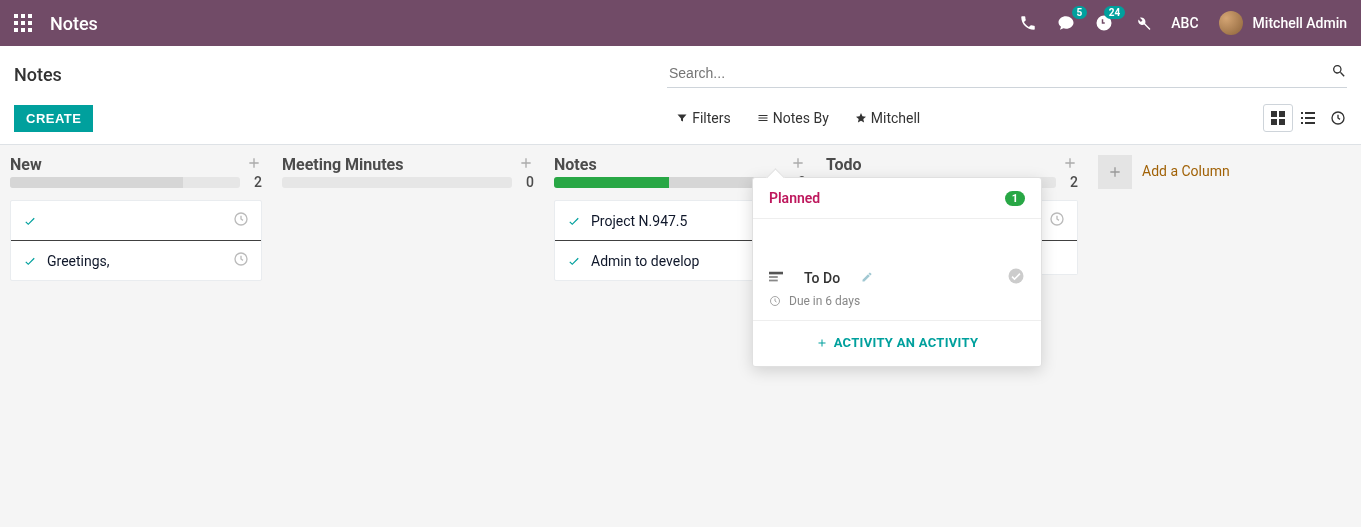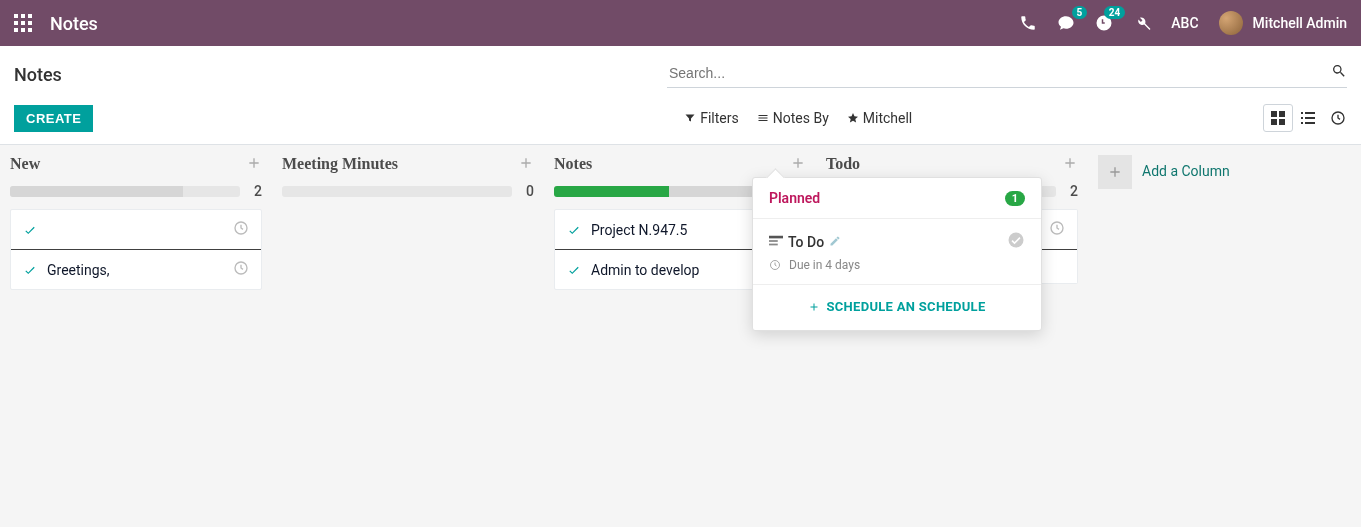--- a/index.html
+++ b/index.html
@@ -23,32 +23,32 @@
   .control-panel { background: #fff; border-bottom: 1px solid #dee2e6; }
   .cp-top { display: flex; align-items: center; padding: 8px 14px 0 14px; height: 48px;}
   .breadcrumb { font-size: 18px; font-weight: 500; color: #333; }
   .search-container { margin-left: auto; width: 680px; display: flex; align-items: center; border-bottom: 1px solid #ced4da; padding-bottom: 2px;}
   .search-input { border: none; outline: none; flex: 1; font-size: 14px; color: #666; padding: 4px 2px;}
   .search-icon-btn { cursor: pointer; }
   .search-icon-btn svg { width: 16px; height: 16px; fill: #333; }
 
   .cp-bottom { display: flex; align-items: center; padding: 10px 8px 12px 14px; }
   .create-btn { background: #00A09D; color: #fff; border: none; padding: 6px 12px; font-weight: 700; font-size: 13px; cursor: pointer; letter-spacing: 0.5px;}
-  .filters-group { margin-left: auto; display: flex; gap: 18px; align-items: flex-start; margin-right: auto; padding-left: 260px;}
+  .filters-group { margin-left: auto; display: flex; gap: 26px; align-items: flex-start; margin-right: auto; padding-left: 260px;}
   .filter-item { display: flex; align-items: center; gap: 4px; cursor: pointer; font-size: 14px; color: #333;}
   .filter-item svg { width: 12px; height: 12px; fill: #333; }
   .view-switcher { display: flex; gap: 0; align-items: center; margin-left: 20px;}
   .view-btn { width: 30px; height: 28px; display: flex; align-items: center; justify-content: center; cursor: pointer; border: 1px solid transparent;}
   .view-btn.active { border: 1px solid #ced4da; border-radius: 3px; }
   .view-btn svg { width: 16px; height: 16px; fill: #333; }
 
   
   .kanban { display: flex; padding: 0; overflow-x: auto; background: #f5f5f5; min-height: 460px; }
   .kanban-col { width: 272px; flex-shrink: 0; padding: 10px; position: relative;}
-  .col-header { display: flex; align-items: flex-start; justify-content: space-between; margin-bottom: 8px; font-family: Liberation Serif, serif;}
+  .col-header { display: flex; align-items: flex-start; justify-content: space-between; }
   .col-title { font-weight: 700; font-size: 16px; color: #4c4c4c; }
   .col-add { cursor: pointer; }
   .col-add svg { width:16px; height:16px; fill: #aaa;}
   .progress-row { display: flex; align-items: center; gap: 10px; margin-bottom: 10px;}
   .progress-bar { flex: 1; height: 11px; background: #e6e6e6; border-radius: 3px; overflow: hidden; display:flex;}
   .progress-seg { height: 100%; }
   .progress-seg.green { background: #28a745; }
   .progress-seg.gray { background: #d6d6d6; }
   .col-count { font-weight: 500; color: #4c4c4c; min-width: 12px; text-align: right;}
 
@@ -60,30 +60,30 @@
   .check svg { width: 100%; height: 100%; fill: #00A09D; }
   .card-text { flex: 1; font-size: 14px; color: #0f172a;}
   .clock-icon { cursor: pointer; }
   .clock-icon svg { width: 16px; height: 16px; fill: #bbb; stroke:#bbb; }
   .clock-icon.green svg { fill: none; stroke: #28a745; stroke-width: 2;}
 
   
   .add-column { width: 200px; padding: 10px; display: flex; align-items: flex-start; gap: 10px;}
   .add-col-btn { width: 34px; height: 34px; background: #e4e4e4; display: flex; align-items: center; justify-content: center; cursor: pointer;}
   .add-col-btn svg { width: 16px; height: 16px; fill: #999;}
-  .add-col-label { color: #0f766e; font-size: 14px; padding-top: 8px;}
+  .add-col-label { color: #a16207; font-size: 14px; padding-top: 8px;}
 
   
   .popover { position: absolute; top: 32px; left: 208px; width: 290px; background: #fff; border: 1px solid #e0e0e0; border-radius: 3px; box-shadow: 0 4px 16px rgba(0,0,0,0.15); z-index: 10;}
   .popover::before { content: ""; position: absolute; top: -7px; left: 16px; width: 12px; height: 12px; background: #fff; border-top: 1px solid #e0e0e0; border-left: 1px solid #e0e0e0; transform: rotate(45deg);}
   .pop-head { display: flex; align-items: center; justify-content: space-between; padding: 12px 16px; border-bottom: 1px solid #eee;}
   .pop-head-title { color: #be185d; font-weight: 600; font-size: 14px;}
   .pop-head-badge { background: #28a745; color: #fff; border-radius: 9px; font-size: 11px; font-weight: 700; padding: 1px 7px;}
   .pop-body { padding: 12px 16px; border-bottom: 1px solid #eee;}
-  .pop-item-row { display: flex; align-items: center; gap: 5px;}
+  .pop-item-row { display: flex; align-items: center; gap: 21px; margin-top: 36px;}
   .pop-item-title { font-size: 14px; color:#333; font-weight:500; display:flex; align-items:center; gap:8px;}
   .pop-edit svg { width:12px; height:12px; fill:#a1c8d2;}
   .pop-check { margin-left: auto; }
   .pop-check svg { width:18px; height:18px; fill:#ccc;}
   .pop-sub { display:flex; align-items:center; gap:8px; margin-top:6px; font-size:12px; color:#888;}
   .pop-sub svg{width:12px;height:12px;fill:none;stroke:#888;stroke-width:1.5;}
   .pop-footer { padding: 14px; text-align: center;}
   .pop-footer-btn { color: #00A09D; font-weight: 700; font-size: 13px; display:inline-flex; align-items:center; gap:6px; cursor:pointer; letter-spacing: 0.3px;}
   .pop-footer-btn svg{width:12px;height:12px;fill:#00A09D;}
   .empty-card-body { height: 34px; }
@@ -310,29 +310,29 @@
           <span class="pop-check"><svg viewBox="0 0 24 24">
                 <circle cx="12" cy="12" r="10"></circle>
                 <path d="M10 14.5l-2.5-2.5L6 13.5 10 17.5l8-8L16.5 8z" fill="#fff"></path>
               </svg></span>
         </div>
         <div class="pop-sub">
           <svg viewBox="0 0 24 24">
               <circle cx="12" cy="12" r="9"></circle>
               <path d="M12 7v5l3 2"></path>
             </svg>
-          <span>Due in 4 days</span>
+          <span>Due in 6 days</span>
         </div>
       </div>
       <div class="pop-footer">
         <span class="pop-footer-btn">
           <svg viewBox="0 0 24 24">
               <path d="M19 13h-6v6h-2v-6H5v-2h6V5h2v6h6v2z"></path>
             </svg>
-          <span>SCHEDULE AN SCHEDULE</span>
+          <span>ACTIVITY AN ACTIVITY</span>
         </span>
       </div>
     </div>
   </div>
 
   <div class="kanban-col">
     <div class="col-header">
       <span class="col-title">Todo</span>
       <span class="col-add"><svg viewBox="0 0 24 24">
             <path d="M19 13h-6v6h-2v-6H5v-2h6V5h2v6h6v2z"></path>

